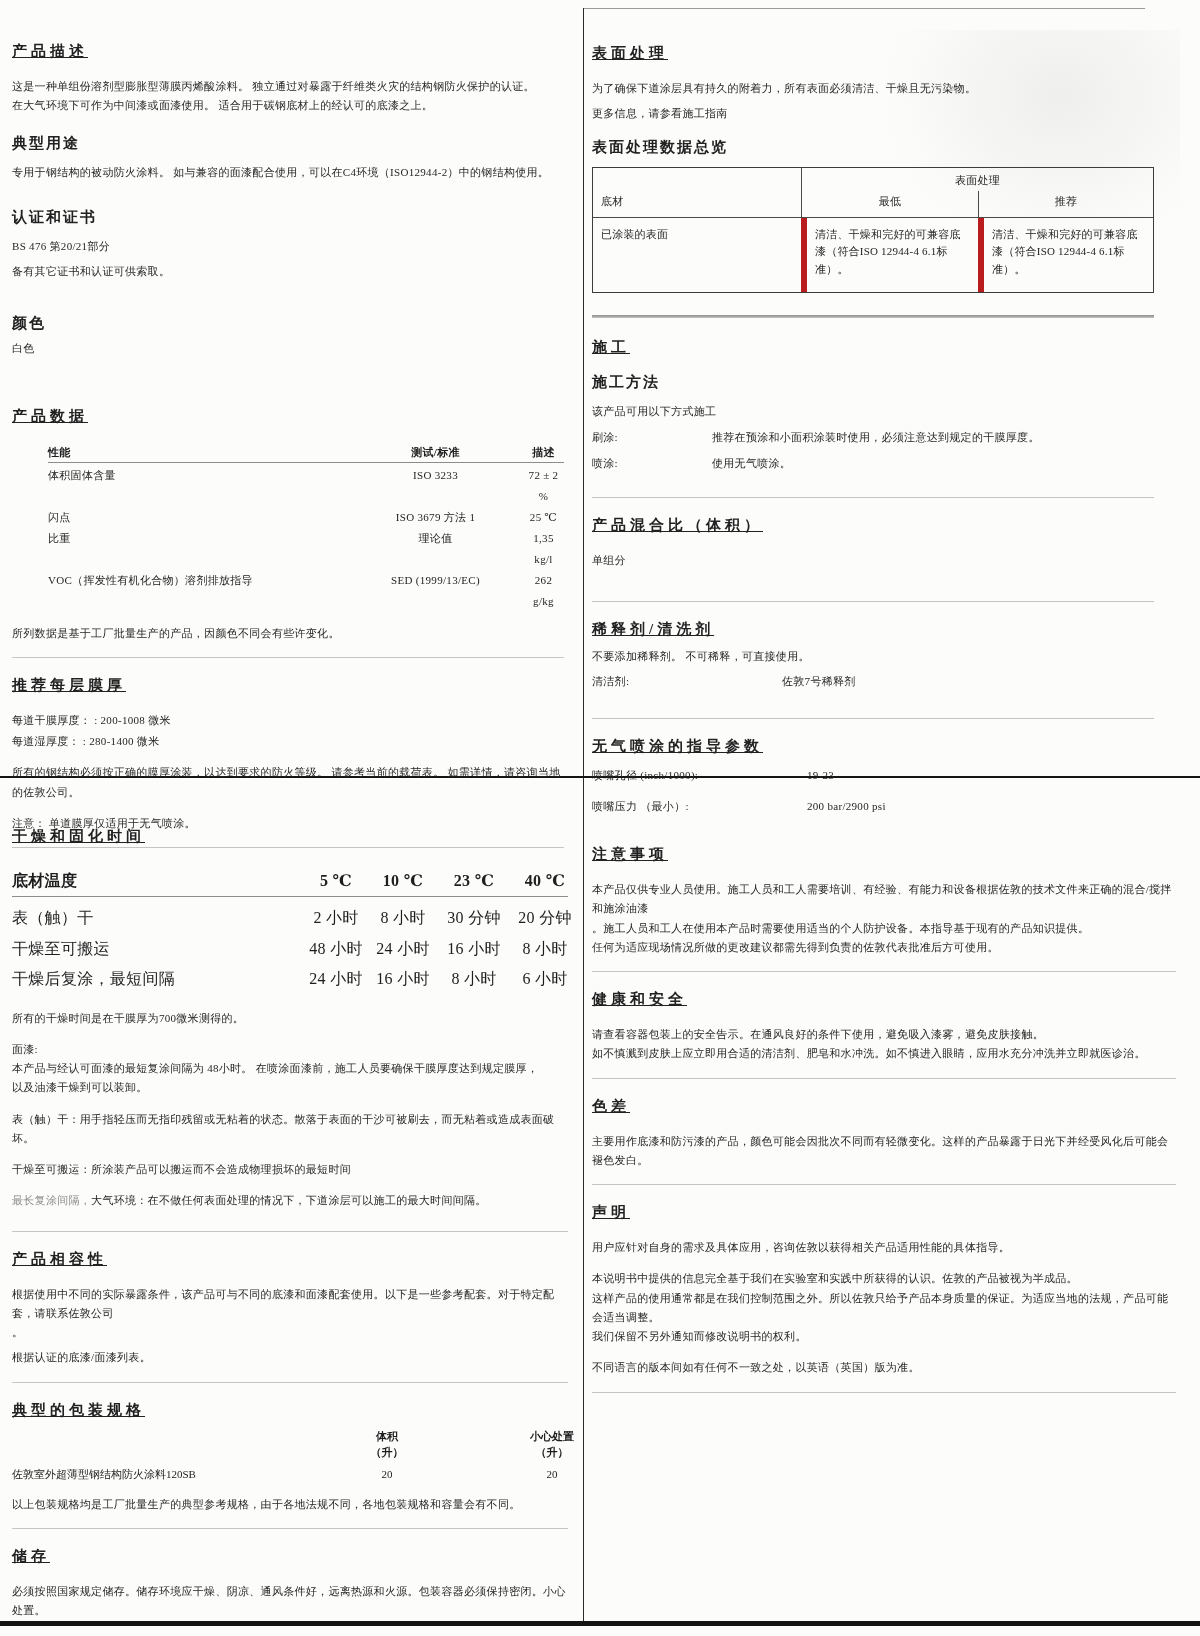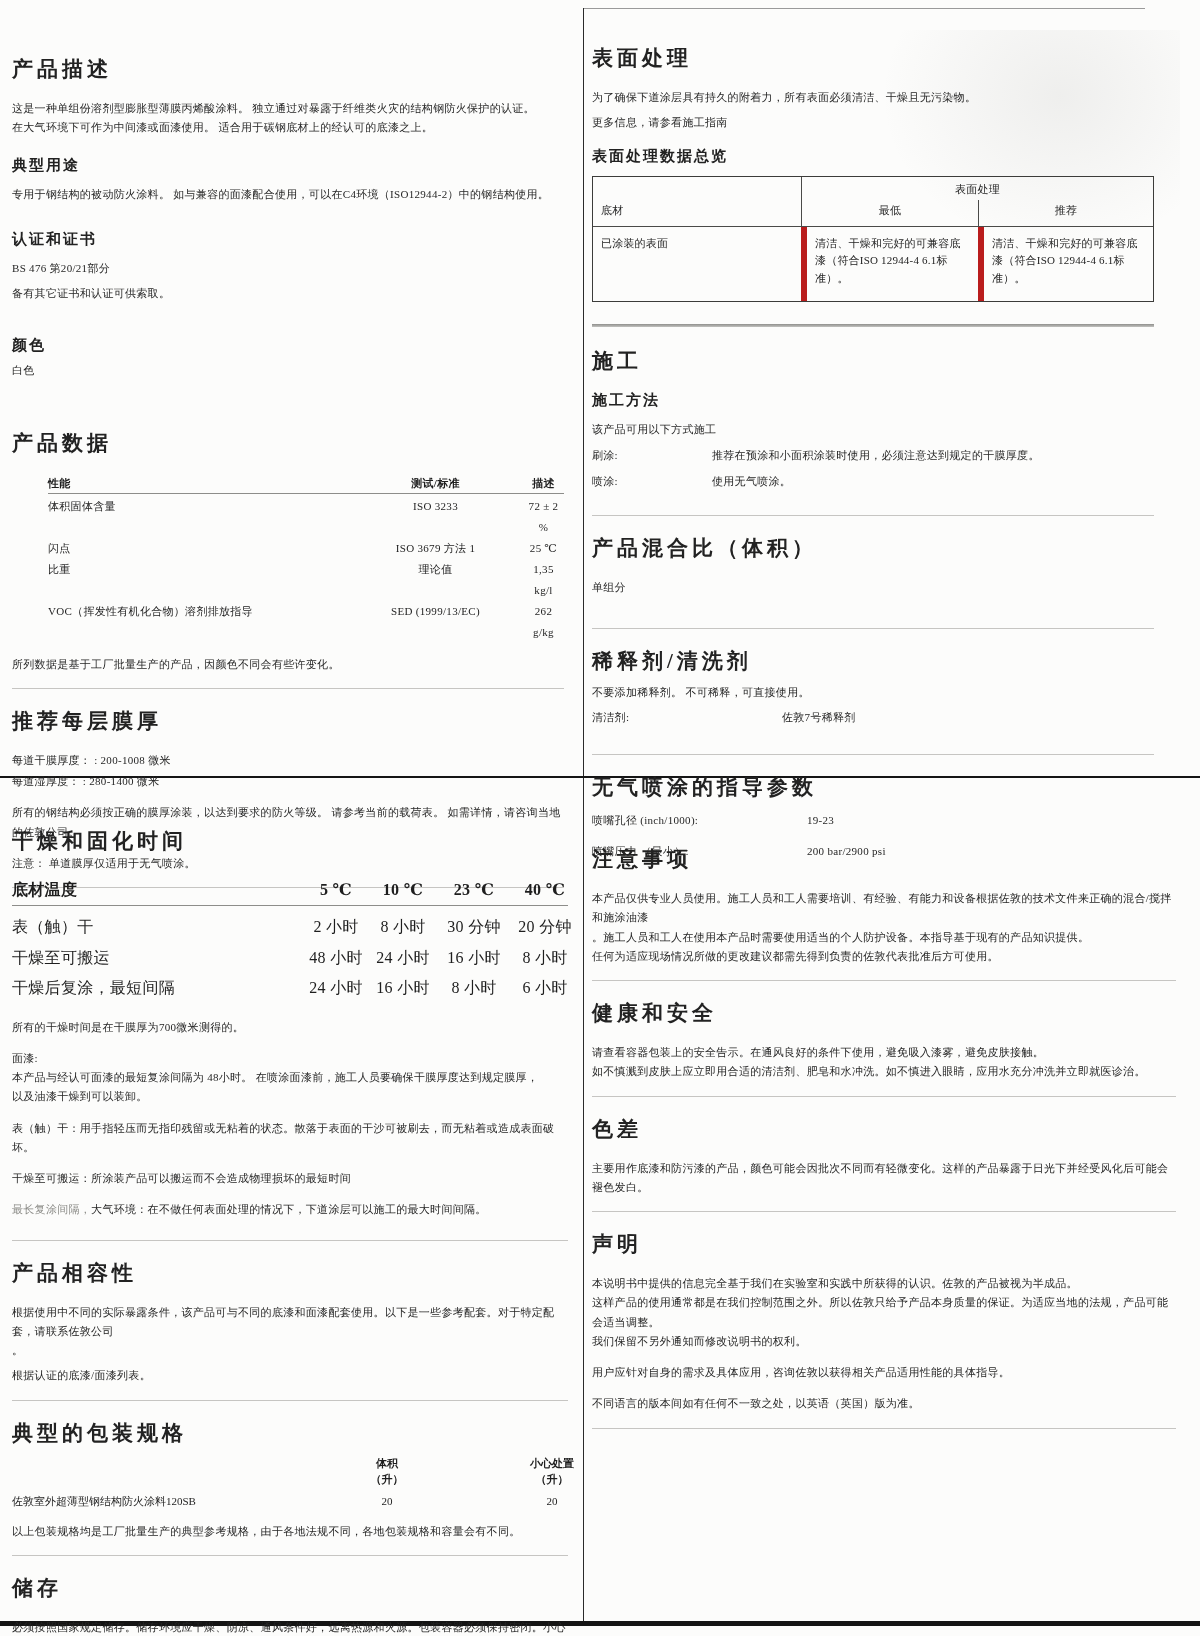--- a/index.html
+++ b/index.html
@@ -19,21 +19,21 @@
   .tr-top{position:absolute;left:583px;top:8px;width:562px;height:1px;background:#9a9a9a;}
   .smudge{position:absolute;left:880px;top:30px;width:300px;height:220px;
     background:radial-gradient(ellipse at 60% 30%, rgba(120,120,115,0.10), rgba(0,0,0,0) 70%);}
 
   .quad{position:absolute;}
   .q-tl{left:12px;top:42px;width:552px;}
   .q-tr{left:592px;top:30px;width:562px;}
   .q-bl{left:12px;top:795px;width:556px;}
   .q-br{left:592px;top:800px;width:584px;}
 
-  .h1{font-size:21px;font-weight:600;letter-spacing:4px;margin:13px 0 16px 0;color:#222;}
+  .h1{font-size:15px;font-weight:600;letter-spacing:4px;margin:0 0 16px 0;color:#222;text-decoration:underline;}
   .h2{font-size:15px;font-weight:600;letter-spacing:2px;margin:0 0 10px 0;color:#222;}
   .body{font-size:11px;line-height:1.75;letter-spacing:0.3px;margin:0 0 12px 0;white-space:pre-line;color:#262626;}
   .tight{margin-bottom:6px;}
   .hr{height:1px;background:#c6c5c2;margin:14px 0 18px 0;border:none;}
   .hr-dark{height:3px;background:linear-gradient(#8f8f8c,#c2c2bf);margin:12px 0 20px 0;border:none;}
 
   
   .kv{display:grid;font-size:11px;line-height:1.8;letter-spacing:0.3px;margin-bottom:6px;color:#262626;}
   .kv-app{grid-template-columns:120px 1fr;}
   .kv-clean{grid-template-columns:190px 1fr;}
@@ -329,23 +329,23 @@
 
     <section class="section">
       <h1 class="h1">色差</h1>
       <p class="body">主要用作底漆和防污漆的产品，颜色可能会因批次不同而有轻微变化。这样的产品暴露于日光下并经受风化后可能会褪色发白。</p>
     </section>
 
     <hr class="hr">
 
     <section class="section">
       <h1 class="h1">声明</h1>
+      <p class="body">用户应针对自身的需求及具体应用，咨询佐敦以获得相关产品适用性能的具体指导。</p>
       <p class="body">本说明书中提供的信息完全基于我们在实验室和实践中所获得的认识。佐敦的产品被视为半成品。
 这样产品的使用通常都是在我们控制范围之外。所以佐敦只给予产品本身质量的保证。为适应当地的法规，产品可能会适当调整。
 我们保留不另外通知而修改说明书的权利。</p>
-      <p class="body">用户应针对自身的需求及具体应用，咨询佐敦以获得相关产品适用性能的具体指导。</p>
       <p class="body">不同语言的版本间如有任何不一致之处，以英语（英国）版为准。</p>
     </section>
 
     <hr class="hr">
   </div>
 
 </div>
 
 </body></html>

